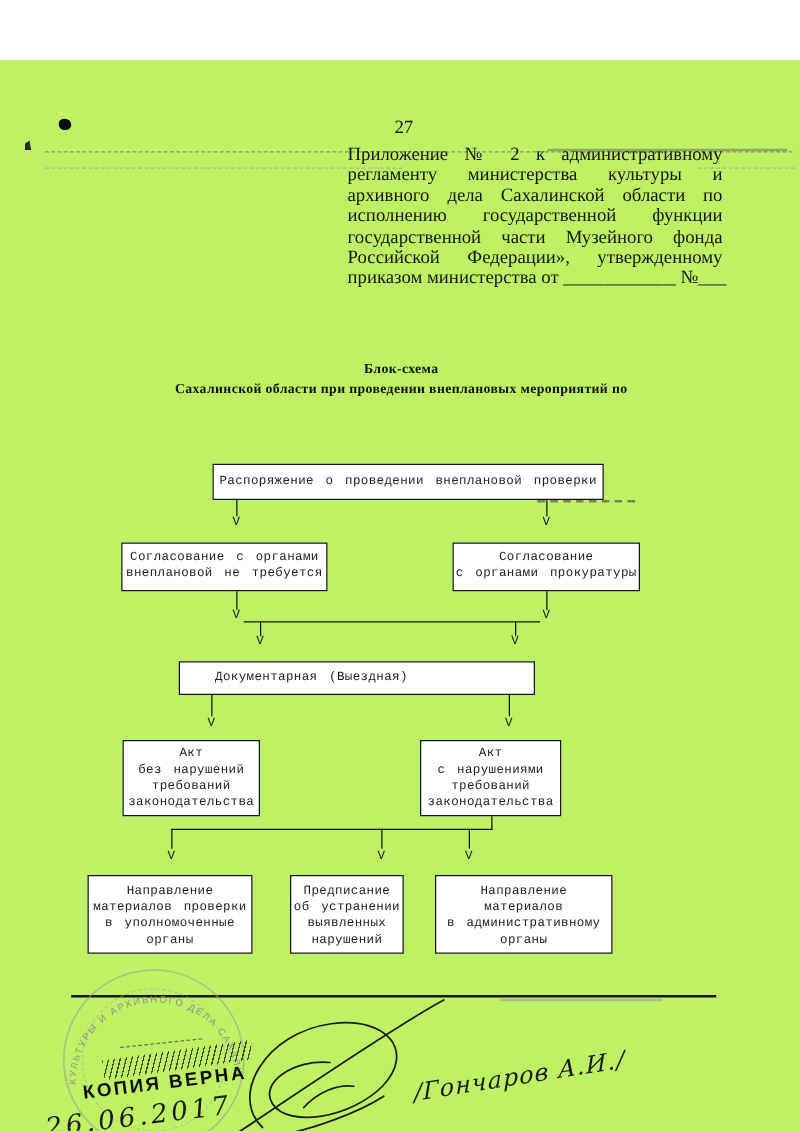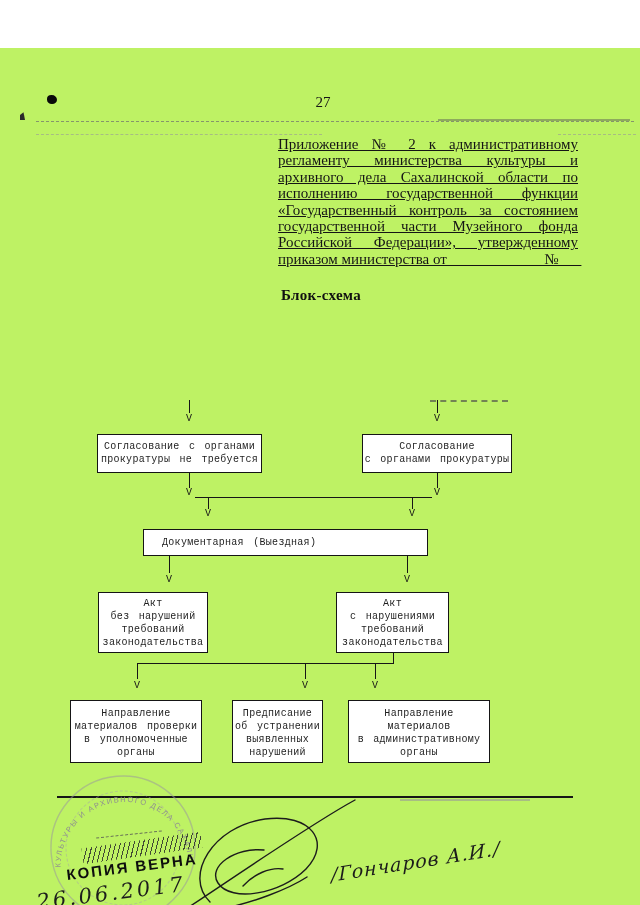--- a/index.html
+++ b/index.html
@@ -11,27 +11,27 @@
   .edge-mark{position:absolute;left:20px;top:63px;width:5px;height:9px;background:#2a2a2a;clip-path:polygon(0 100%,100% 100%,70% 15%,0 45%);}
   .dashA{position:absolute;left:36px;top:73px;width:598px;border-top:1px dashed #6e6e6e;opacity:.7;}
   .dashA2{position:absolute;left:438px;top:71px;width:192px;height:2px;background:#555;opacity:.45;}
   .dashB{position:absolute;left:36px;top:86px;width:286px;border-top:1px dashed #999;opacity:.6;}
   .dashB2{position:absolute;left:558px;top:86px;width:78px;border-top:1px dashed #999;opacity:.6;}
   .box1-smudge{position:absolute;left:430px;top:352px;width:78px;border-top:2px dashed #4a4a4a;opacity:.65;}
 
   .pagenum{position:absolute;left:0;top:46px;width:646px;text-align:center;
     font-family:"Liberation Serif",serif;font-size:15px;color:#161616;}
 
-  .appendix{position:absolute;left:278px;top:88px;width:300px;
-    font-family:"Liberation Serif",serif;font-size:15px;line-height:16.4px;color:#151515;text-decoration:underline;}
+  .appendix{position:absolute;left:278px;top:68px;width:300px;
+    font-family:"Liberation Serif",serif;font-size:15px;line-height:16.4px;color:#151515;}
   .appendix .jl{text-align:justify;text-align-last:justify;white-space:nowrap;}
   .appendix .jl-last{text-align:center;white-space:nowrap;}
 
   .doc-title{position:absolute;left:38px;top:240px;width:566px;text-align:center;
-    font-family:"Liberation Serif",serif;font-weight:bold;font-size:15px;
+    font-family:"Liberation Serif",serif;font-weight:bold;font-size:11px;
     line-height:15.6px;letter-spacing:.3px;color:#111;}
 
   
   .fbox{position:absolute;box-sizing:border-box;border:1px solid #151515;background:#fff;
     font-family:"Liberation Mono","DejaVu Sans Mono",monospace;font-size:10px;color:#1d1d1d;
     letter-spacing:.3px;word-spacing:3px;text-align:center;}
   .fbox .ln{line-height:13px;}
   .fbox.center1{display:flex;align-items:center;justify-content:center;}
   .vline{position:absolute;width:1px;background:#161616;}
   .hline{position:absolute;height:1px;background:#161616;}
@@ -66,56 +66,59 @@
   <div class="dashB2"></div>
   <div class="box1-smudge"></div>
 
   <div class="pagenum">27</div>
 
   <div class="appendix">
     <div class="jl">Приложение № 2 к административному</div>
     <div class="jl">регламенту министерства культуры и</div>
     <div class="jl">архивного дела Сахалинской области по</div>
     <div class="jl">исполнению государственной функции</div>
-    <div class="jl">«Государственный контроль за состоянием</div>
     <div class="jl">государственной части Музейного фонда</div>
     <div class="jl">Российской Федерации», утвержденному</div>
     <div class="jl-last">приказом министерства от ____________ №___</div>
   </div>
 
   <div class="doc-title">
     <div>Блок-схема</div>
-  </div>
-
+    <div>Сахалинской области при проведении внеплановых мероприятий по</div>
+  </div>
+
+  <div class="fbox center1" style="left:170px;top:323px;width:313px;height:29px">
+    <span>Распоряжение о проведении внеплановой проверки</span>
+  </div>
 
   <div class="vline" style="left:189px;top:352px;height:13px"></div>
   <div class="vline" style="left:437px;top:352px;height:13px"></div>
   <div class="vhead" style="left:183px;top:366px">V</div>
   <div class="vhead" style="left:431px;top:366px">V</div>
 
   <div class="fbox" style="left:97px;top:386px;width:165px;height:39px;padding-top:5px">
     <div class="ln">Согласование с органами</div>
-    <div class="ln">прокуратуры не требуется</div>
+    <div class="ln">внеплановой не требуется</div>
   </div>
   <div class="fbox" style="left:362px;top:386px;width:150px;height:39px;padding-top:5px">
     <div class="ln">Согласование</div>
     <div class="ln">с органами прокуратуры</div>
   </div>
 
   <div class="vline" style="left:189px;top:425px;height:15px"></div>
   <div class="vline" style="left:437px;top:425px;height:15px"></div>
   <div class="vhead" style="left:183px;top:440px">V</div>
   <div class="vhead" style="left:431px;top:440px">V</div>
   <div class="hline" style="left:195px;top:449px;width:237px"></div>
   <div class="vline" style="left:208px;top:449px;height:12px"></div>
   <div class="vline" style="left:412px;top:449px;height:12px"></div>
   <div class="vhead" style="left:202px;top:461px">V</div>
   <div class="vhead" style="left:406px;top:461px">V</div>
 
-  <div class="fbox" style="left:143px;top:481px;width:285px;height:27px;text-align:left;padding-left:18px;line-height:25px">
+  <div class="fbox" style="left:143px;top:481px;width:285px;height:27px;text-align:left;padding-left:28px;line-height:25px">
     <span>Документарная (Выездная)</span>
   </div>
 
   <div class="vline" style="left:169px;top:508px;height:17px"></div>
   <div class="vline" style="left:407px;top:508px;height:17px"></div>
   <div class="vhead" style="left:163px;top:527px">V</div>
   <div class="vhead" style="left:401px;top:527px">V</div>
 
   <div class="fbox" style="left:98px;top:544px;width:110px;height:61px;padding-top:4px">
     <div class="ln">Акт</div>

